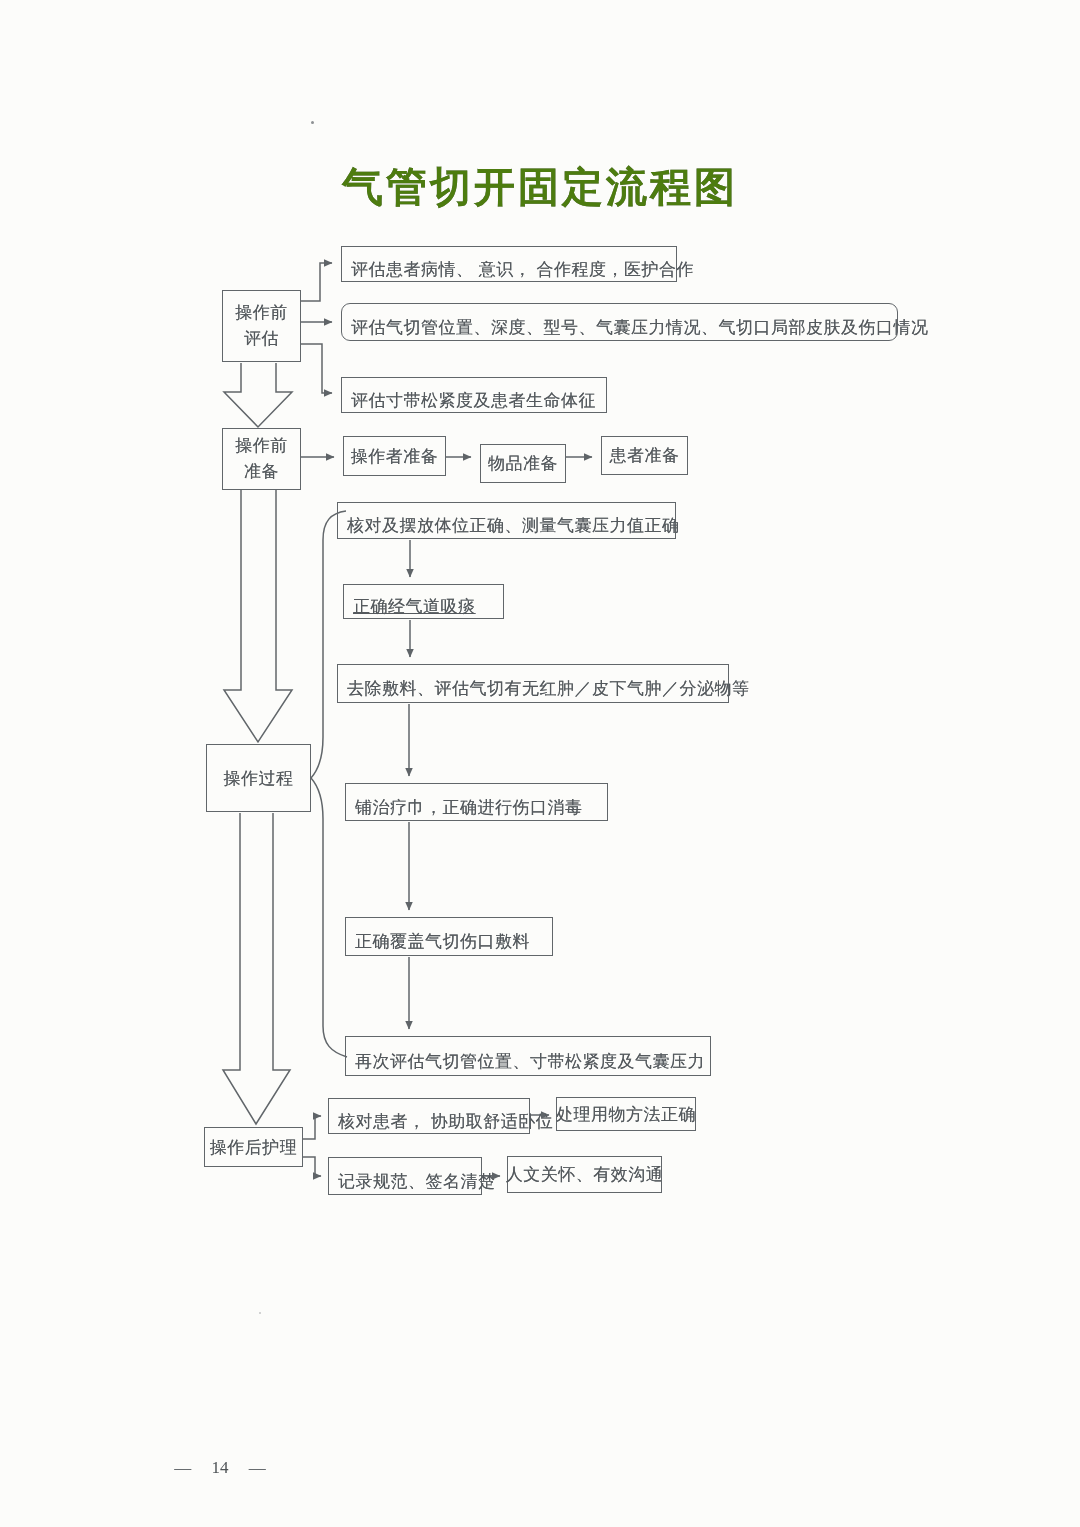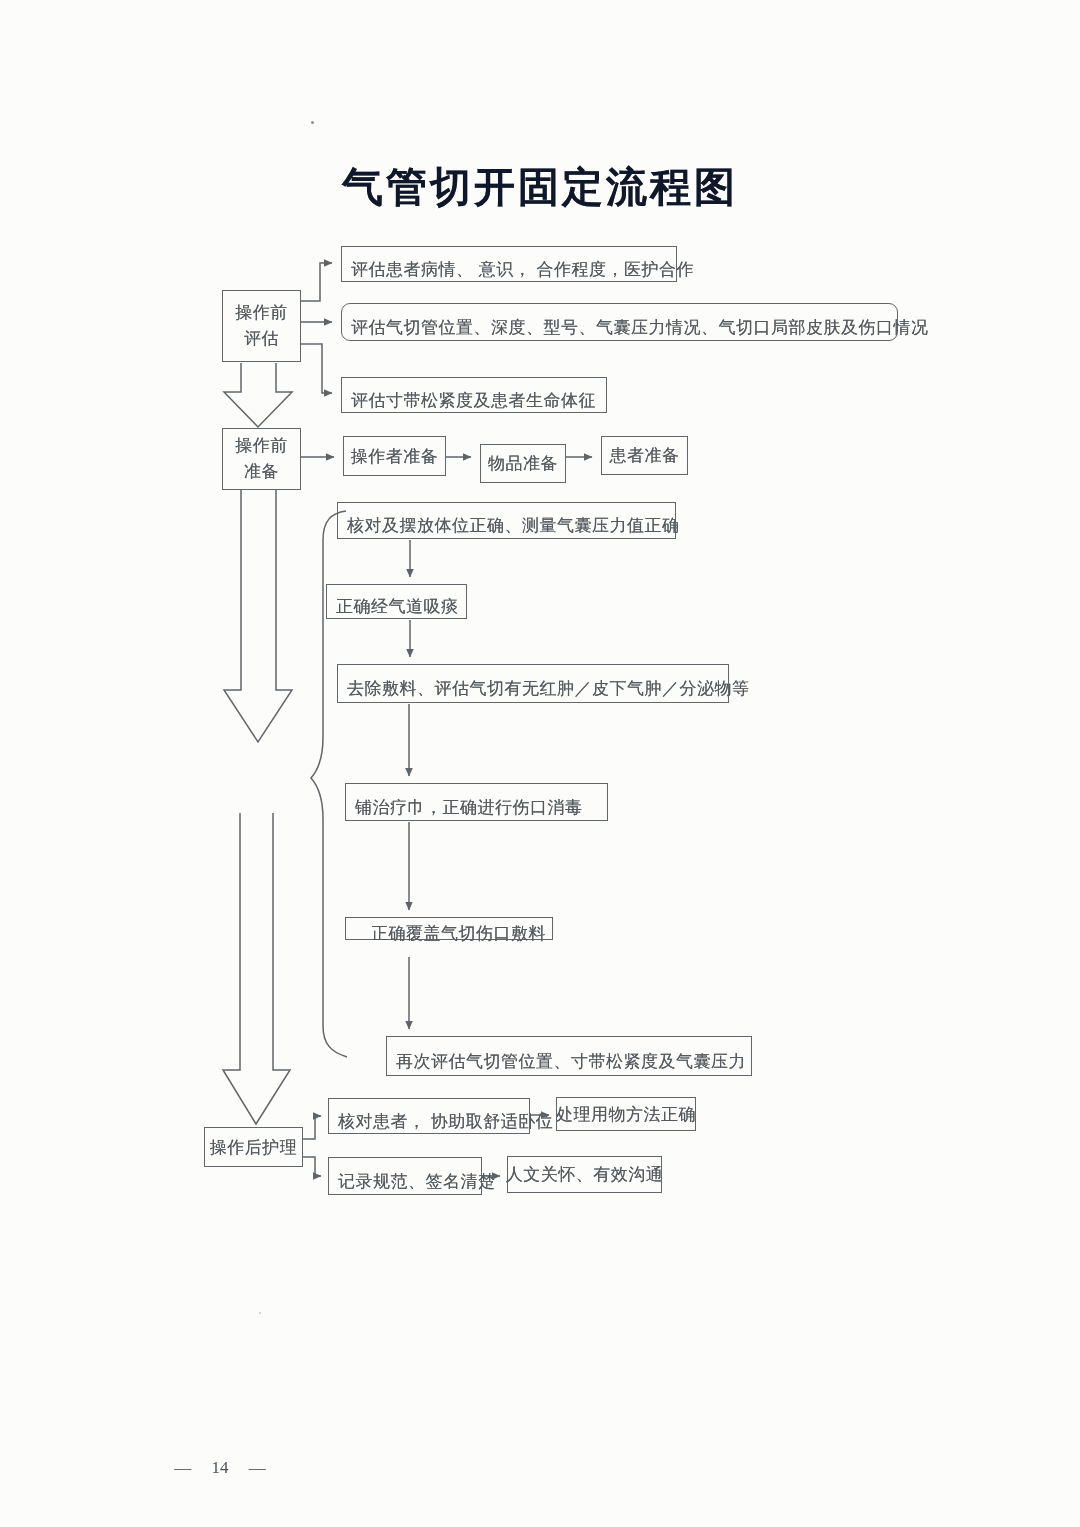--- a/index.html
+++ b/index.html
@@ -9,21 +9,21 @@
     margin:0 auto;
     background:#fcfcfa;
     font-family:"Liberation Sans","DejaVu Sans",sans-serif;
     color:#54595d;
     overflow:hidden;
   }
   .title {
     position:absolute; left:0; top:160px; width:1080px;
     text-align:center;
     font-size:41px; font-weight:bold; letter-spacing:3px;
-    color:#0f172a;
+    color:#4d7c0f;
     text-shadow:0 0 .6px #6a6f72;
   }
   .connectors { position:absolute; left:0; top:0; }
   .box {
     position:absolute;
     border:1.5px solid #61666a;
     box-sizing:border-box;
     display:flex; align-items:center;
     font-size:17px; letter-spacing:.5px;
     color:#54595d;
@@ -86,20 +86,23 @@
   </svg>
 
   <div class="box stage" style="left:222px;top:290px;width:79px;height:72px;">
     <span>操作前</span>
     <span>评估</span>
   </div>
   <div class="box stage" style="left:222px;top:428px;width:79px;height:62px;">
     <span>操作前</span>
     <span>准备</span>
   </div>
+  <div class="box ctr" style="left:206px;top:744px;width:105px;height:68px;">
+    <span>操作过程</span>
+  </div>
   <div class="box ctr" style="left:204px;top:1127px;width:99px;height:40px;">
     <span>操作后护理</span>
   </div>
 
   <div class="box pad" style="left:341px;top:246px;width:336px;height:36px;">
     <span>评估患者病情、 意识， 合作程度，医护合作</span>
   </div>
   <div class="box pad" style="left:341px;top:303px;width:557px;height:38px;border-radius:9px;">
     <span>评估气切管位置、深度、型号、气囊压力情况、气切口局部皮肤及伤口情况</span>
   </div>
@@ -113,33 +116,33 @@
   <div class="box ctr" style="left:480px;top:436px;width:86px;height:39px;margin-top:8px;">
     <span>物品准备</span>
   </div>
   <div class="box ctr" style="left:601px;top:436px;width:87px;height:39px;">
     <span>患者准备</span>
   </div>
 
   <div class="box pad" style="left:337px;top:502px;width:339px;height:37px;">
     <span>核对及摆放体位正确、测量气囊压力值正确</span>
   </div>
-  <div class="box pad" style="left:326px;top:584px;width:141px;height:35px;">
+  <div class="box pad" style="left:343px;top:584px;width:161px;height:35px;text-decoration:underline;">
     <span>正确经气道吸痰</span>
   </div>
   <div class="box pad" style="left:337px;top:664px;width:392px;height:39px;">
     <span>去除敷料、评估气切有无红肿／皮下气肿／分泌物等</span>
   </div>
   <div class="box pad" style="left:345px;top:783px;width:263px;height:38px;">
     <span>铺治疗巾，正确进行伤口消毒</span>
   </div>
-  <div class="box pad" style="left:345px;top:917px;width:208px;height:23px;justify-content:flex-end;">
+  <div class="box pad" style="left:345px;top:917px;width:208px;height:39px;">
     <span>正确覆盖气切伤口敷料</span>
   </div>
-  <div class="box pad" style="left:345px;top:1036px;width:366px;height:40px;margin-left:41px;">
+  <div class="box pad" style="left:345px;top:1036px;width:366px;height:40px;">
     <span>再次评估气切管位置、寸带松紧度及气囊压力</span>
   </div>
 
   <div class="box pad" style="left:328px;top:1098px;width:202px;height:36px;">
     <span>核对患者， 协助取舒适卧位</span>
   </div>
   <div class="box ctr" style="left:556px;top:1097px;width:140px;height:34px;">
     <span>处理用物方法正确</span>
   </div>
   <div class="box pad" style="left:328px;top:1157px;width:154px;height:38px;">

